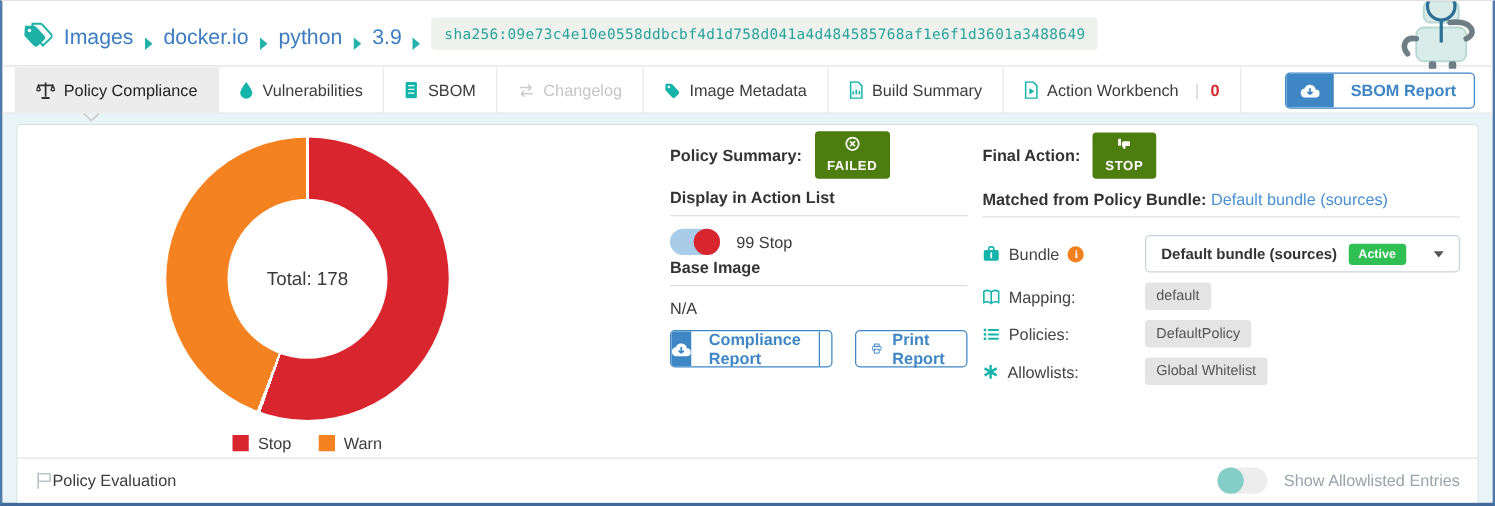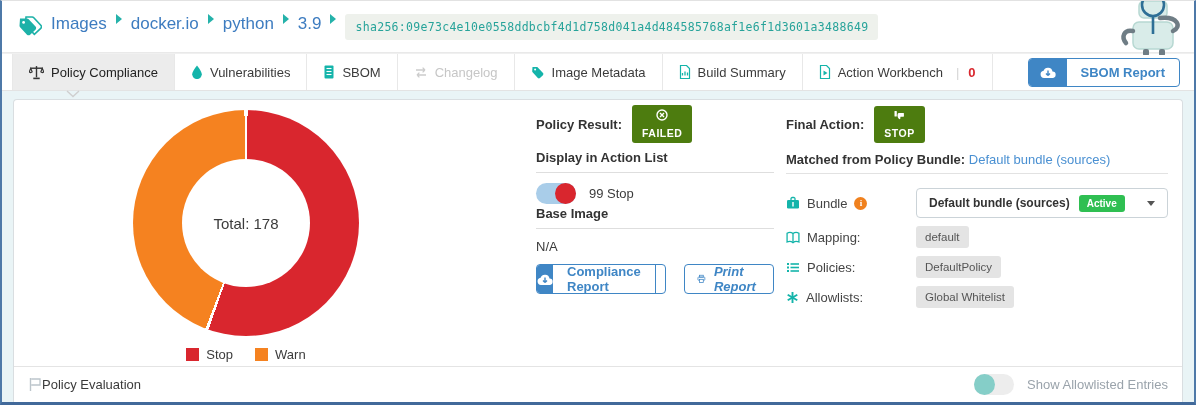--- a/index.html
+++ b/index.html
@@ -6,21 +6,21 @@
   body { font-family:"Liberation Sans", sans-serif; background:#fff; }
   .window{
     width:1196px; height:405px; position:relative; background:#fff;
     border-left:2px solid #4e79a8; border-right:2px solid #4e79a8;
     border-bottom:3px solid #41699a; border-top:1px solid #e2e2e2;
     overflow:hidden;
   }
   
   .topbar{ height:52px; display:flex; align-items:center; padding-left:14px;
            border-bottom:1px solid #e9e9e9; position:relative; background:#fff;}
-  .crumbs{ display:flex; align-items:flex-start; gap:9px; }
+  .crumbs{ display:flex; align-items:flex-end; gap:9px; }
   .crumb-link{ color:#3d7cc0; font-size:17px; cursor:pointer; }
   .crumb-arrow{ width:0; height:0; border-left:6px solid #25b2aa;
                 border-top:5px solid transparent; border-bottom:5px solid transparent; }
   .sha-badge{ font-family:"DejaVu Sans Mono","Liberation Mono",monospace;
               font-size:11.5px; color:#27a39a; background:#eef1ec;
               padding:6px 10px; border-radius:3px; letter-spacing:.3px; }
   .robot{ position:absolute; top:0; right:10px; width:66px; height:54px; }
   
   .tabbar{ height:38px; display:flex; align-items:stretch; border-bottom:1px solid #e3e3e3;
            border-top:1px solid #f0f0f0; background:#fff; padding-left:10px; }
@@ -66,21 +66,21 @@
   .divider{ border-bottom:1px solid #dedede; margin-top:7px; }
   .toggle-row{ display:flex; align-items:center; margin-top:9px; height:22px; }
   .toggle{ width:40px; height:21px; border-radius:11px; background:#a9cde9; position:relative; cursor:pointer;}
   .toggle-knob{ position:absolute; top:0; left:19px; width:21px; height:21px; border-radius:50%; }
   .toggle-label{ margin-left:13px; font-size:13px; color:#3b3b3b; }
   .na-text{ font-size:13px; color:#3b3b3b; margin-top:10px; }
   .btn-row{ display:flex; align-items:center; margin-top:10px; }
   .btn-group.tall{ height:30px; }
   .print-btn{ display:flex; align-items:center; gap:8px; border:1px solid #3f86c5; border-radius:4px;
               height:30px; padding:0 12px; color:#3f86c5; font-weight:700; font-size:13px;
-              margin-left:18px; background:#fff; cursor:pointer;font-style:italic; }
+              margin-left:18px; background:#fff; cursor:pointer; }
   
   .right-col{ position:absolute; left:772px; top:14px; right:14px; }
   .matched-row{ margin-top:18px; font-size:13px; height:16px; }
   .matched-label{ font-weight:700; color:#333; }
   .link{ color:#4a90d2; cursor:pointer; }
   .rc-divider{ border-bottom:1px solid #e2e2e2; margin-top:5px; }
   .detail-row{ display:flex; align-items:center; margin-top:8px; min-height:22px; }
   .detail-label{ width:130px; display:flex; align-items:center; gap:7px; font-size:13px; color:#444; }
   .info-dot{ width:13px; height:13px; border-radius:50%; background:#f0811e; color:#fff;
              font-size:9px; font-weight:700; display:inline-flex; align-items:center;
@@ -228,21 +228,21 @@
           </div>
           <div class="legend-item">
             <span class="legend-swatch" style="background: rgb(245, 130, 32);"></span>
             <span>Warn</span>
           </div>
         </div>
       </div>
 
       <div class="mid-col">
         <div class="label-row">
-          <span class="sec-label">Policy Result:</span>
+          <span class="sec-label">Policy Summary:</span>
           <span class="badge-red">
             <svg width="12" height="12" viewBox="0 0 12 12">
               <circle cx="6" cy="6" r="5" fill="none" stroke="#fff" stroke-width="1.4"></circle>
               <path d="M4 4 l4 4 M8 4 l-4 4" stroke="#fff" stroke-width="1.4"></path>
             </svg>
             <span>FAILED</span>
           </span>
         </div>
 
         <div class="sec-title">Display in Action List</div>

